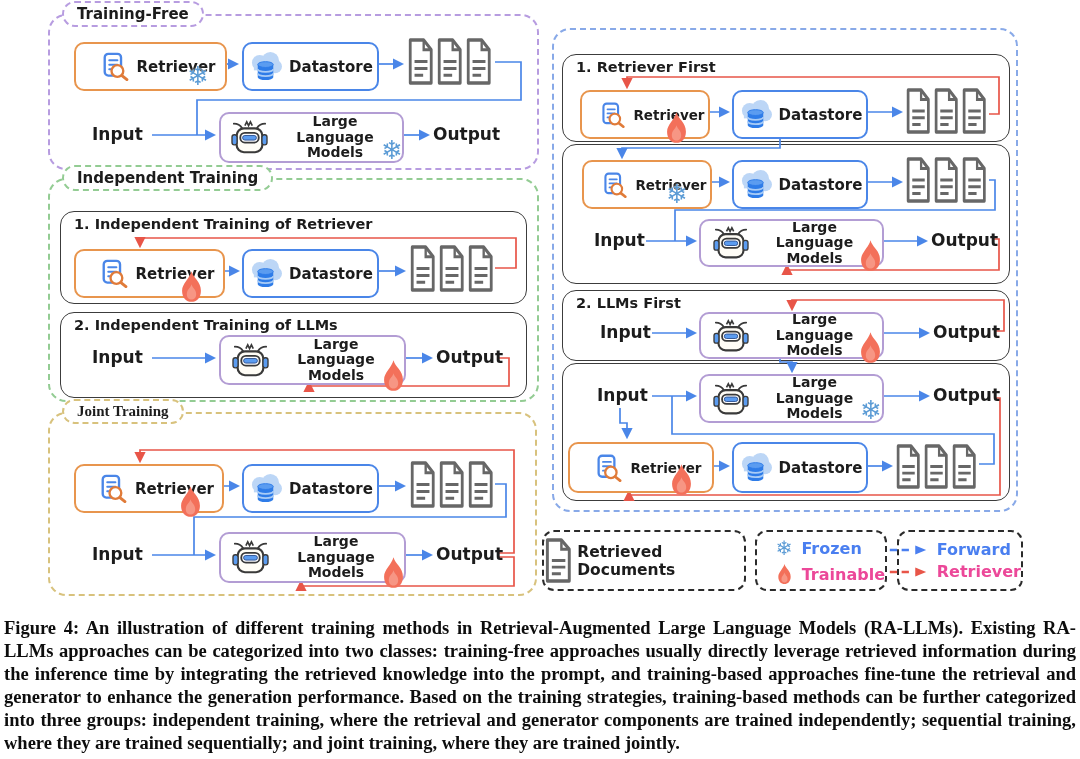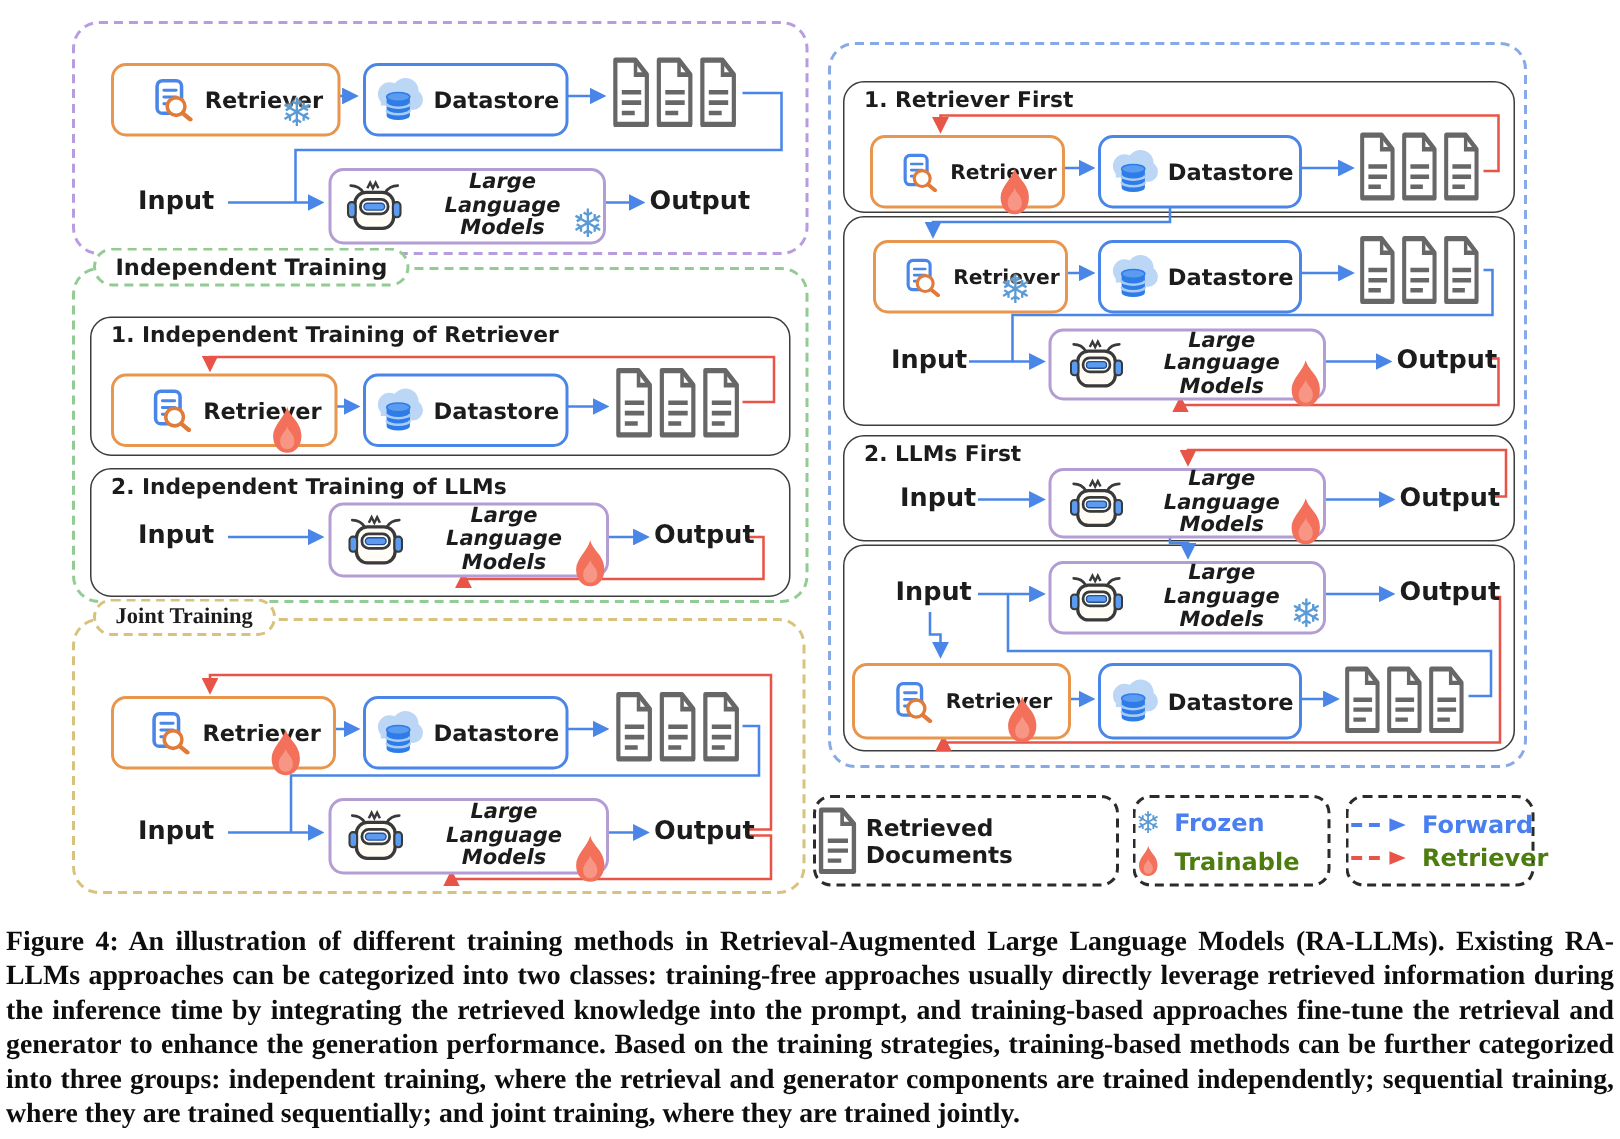--- a/index.html
+++ b/index.html
@@ -15,37 +15,37 @@
   .pill-tf{border-color:#b79ce0;}
   .pill-ind{border-color:#93cc93;}
   .pill-joint{border-color:#d8c27d;font-family:Liberation Serif, serif;}
   .pill-seq{border-color:#88a9e8;}
   .sub{position:absolute;border:1.8px solid #3c3c3c;border-radius:14px;background:#fff;}
   .sublabel{position:absolute;left:13px;top:4px;font-weight:bold;font-size:14.5px;white-space:nowrap;}
   .node{position:absolute;display:flex;align-items:center;justify-content:center;gap:6px;
         background:#fff;border:2px solid;border-radius:10px;font-weight:bold;font-size:15px;z-index:2;}
   .node.retriever{border-color:#e8954d;padding-left:16px;}
   .node.datastore{border-color:#4a86e8;}
-  .node.llm{border-color:#b39dd4;font-style:italic;}
+  .node.llm{border-color:#b39dd4;}
   .node.llm span{font-size:14px;line-height:1.12;text-align:center;}
   .node.rnarrow{font-size:13.5px;}
   .io{position:absolute;font-weight:bold;font-size:17px;white-space:nowrap;z-index:2;}
   .docs{position:absolute;display:flex;gap:1px;z-index:2;}
   .fx{position:absolute;z-index:4;line-height:1;}
   .snow{font-size:26px;color:#5b9bd5;font-weight:bold;text-shadow:0 0 2px #fff;}
   .wires{position:absolute;left:0;top:0;width:100%;height:100%;z-index:1;}
   .wires path{fill:none;stroke-width:1.7px;}
   .wb{stroke:#4a86e8;}
   .wr{stroke:#e85548;}
   .lgd{position:absolute;border:2px dashed #2b2b2b;border-radius:12px;background:#fff;
-       display:flex;align-items:center;justify-content:space-between;}
+       display:flex;align-items:center;justify-content:flex-end;}
   .lgd .col{display:flex;flex-direction:column;gap:3px;}
   .lgd .row{display:flex;align-items:center;gap:9px;font-weight:bold;font-size:16px;}
   .t-blue{color:#4a7ff0;}
-  .t-red{color:#4d7c0f;}
+  .t-red{color:#ec4899;}
   #caption{position:absolute;left:4px;top:617px;width:1072px;font-family:"Liberation Serif",serif;
            font-weight:bold;font-size:18.5px;line-height:23px;text-align:justify;color:#0d0d0d;}
 </style>
 </head>
 <body>
 
 <div id="canvas">
 
   <svg style="position:absolute;width:0;height:0" aria-hidden="true">
     <defs>
@@ -88,20 +88,21 @@
         <rect x="14.5" y="16.8" width="15" height="5" rx="2.5" fill="#5b9cf0" stroke="#2a4f8f" stroke-width="1"></rect>
       </g>
       <g id="sym-flame">
         <path d="M11,1 C12.5,7 19,9.5 19,17.5 C19,23.5 15.4,27 11,27 C6.6,27 3,23.5 3,17.5 C3,11.5 9.5,7 11,1 Z" fill="#f3705a"></path>
         <path d="M11,12 C12,15.5 15,16.5 15,20.5 C15,23.5 13.2,25 11,25 C8.8,25 7,23.5 7,20.5 C7,16.5 10,15.5 11,12 Z" fill="#f79c8c" opacity="0.85"></path>
       </g>
     </defs>
   </svg>
 
   <div class="grp grp-tf" style="left:48px;top:14px;width:487px;height:152px">
+    <div class="pill pill-tf">Training-Free</div>
     <svg class="wires" viewBox="0 0 487 152">
       <path class="wb" d="M157,48 H187" marker-end="url(#mb)"></path>
       <path class="wb" d="M325,48 H352" marker-end="url(#mb)"></path>
       <path class="wb" d="M445,46 H471 V84 H147 V119"></path>
       <path class="wb" d="M102,119 H164" marker-end="url(#mb)"></path>
       <path class="wb" d="M350,119 H378" marker-end="url(#mb)"></path>
     </svg>
     <div class="node retriever" style="left:24px;top:26px;width:133px;height:45px">
       <svg viewBox="0 0 32 32" width="29" height="29">
           <use href="#sym-retriever"></use>

